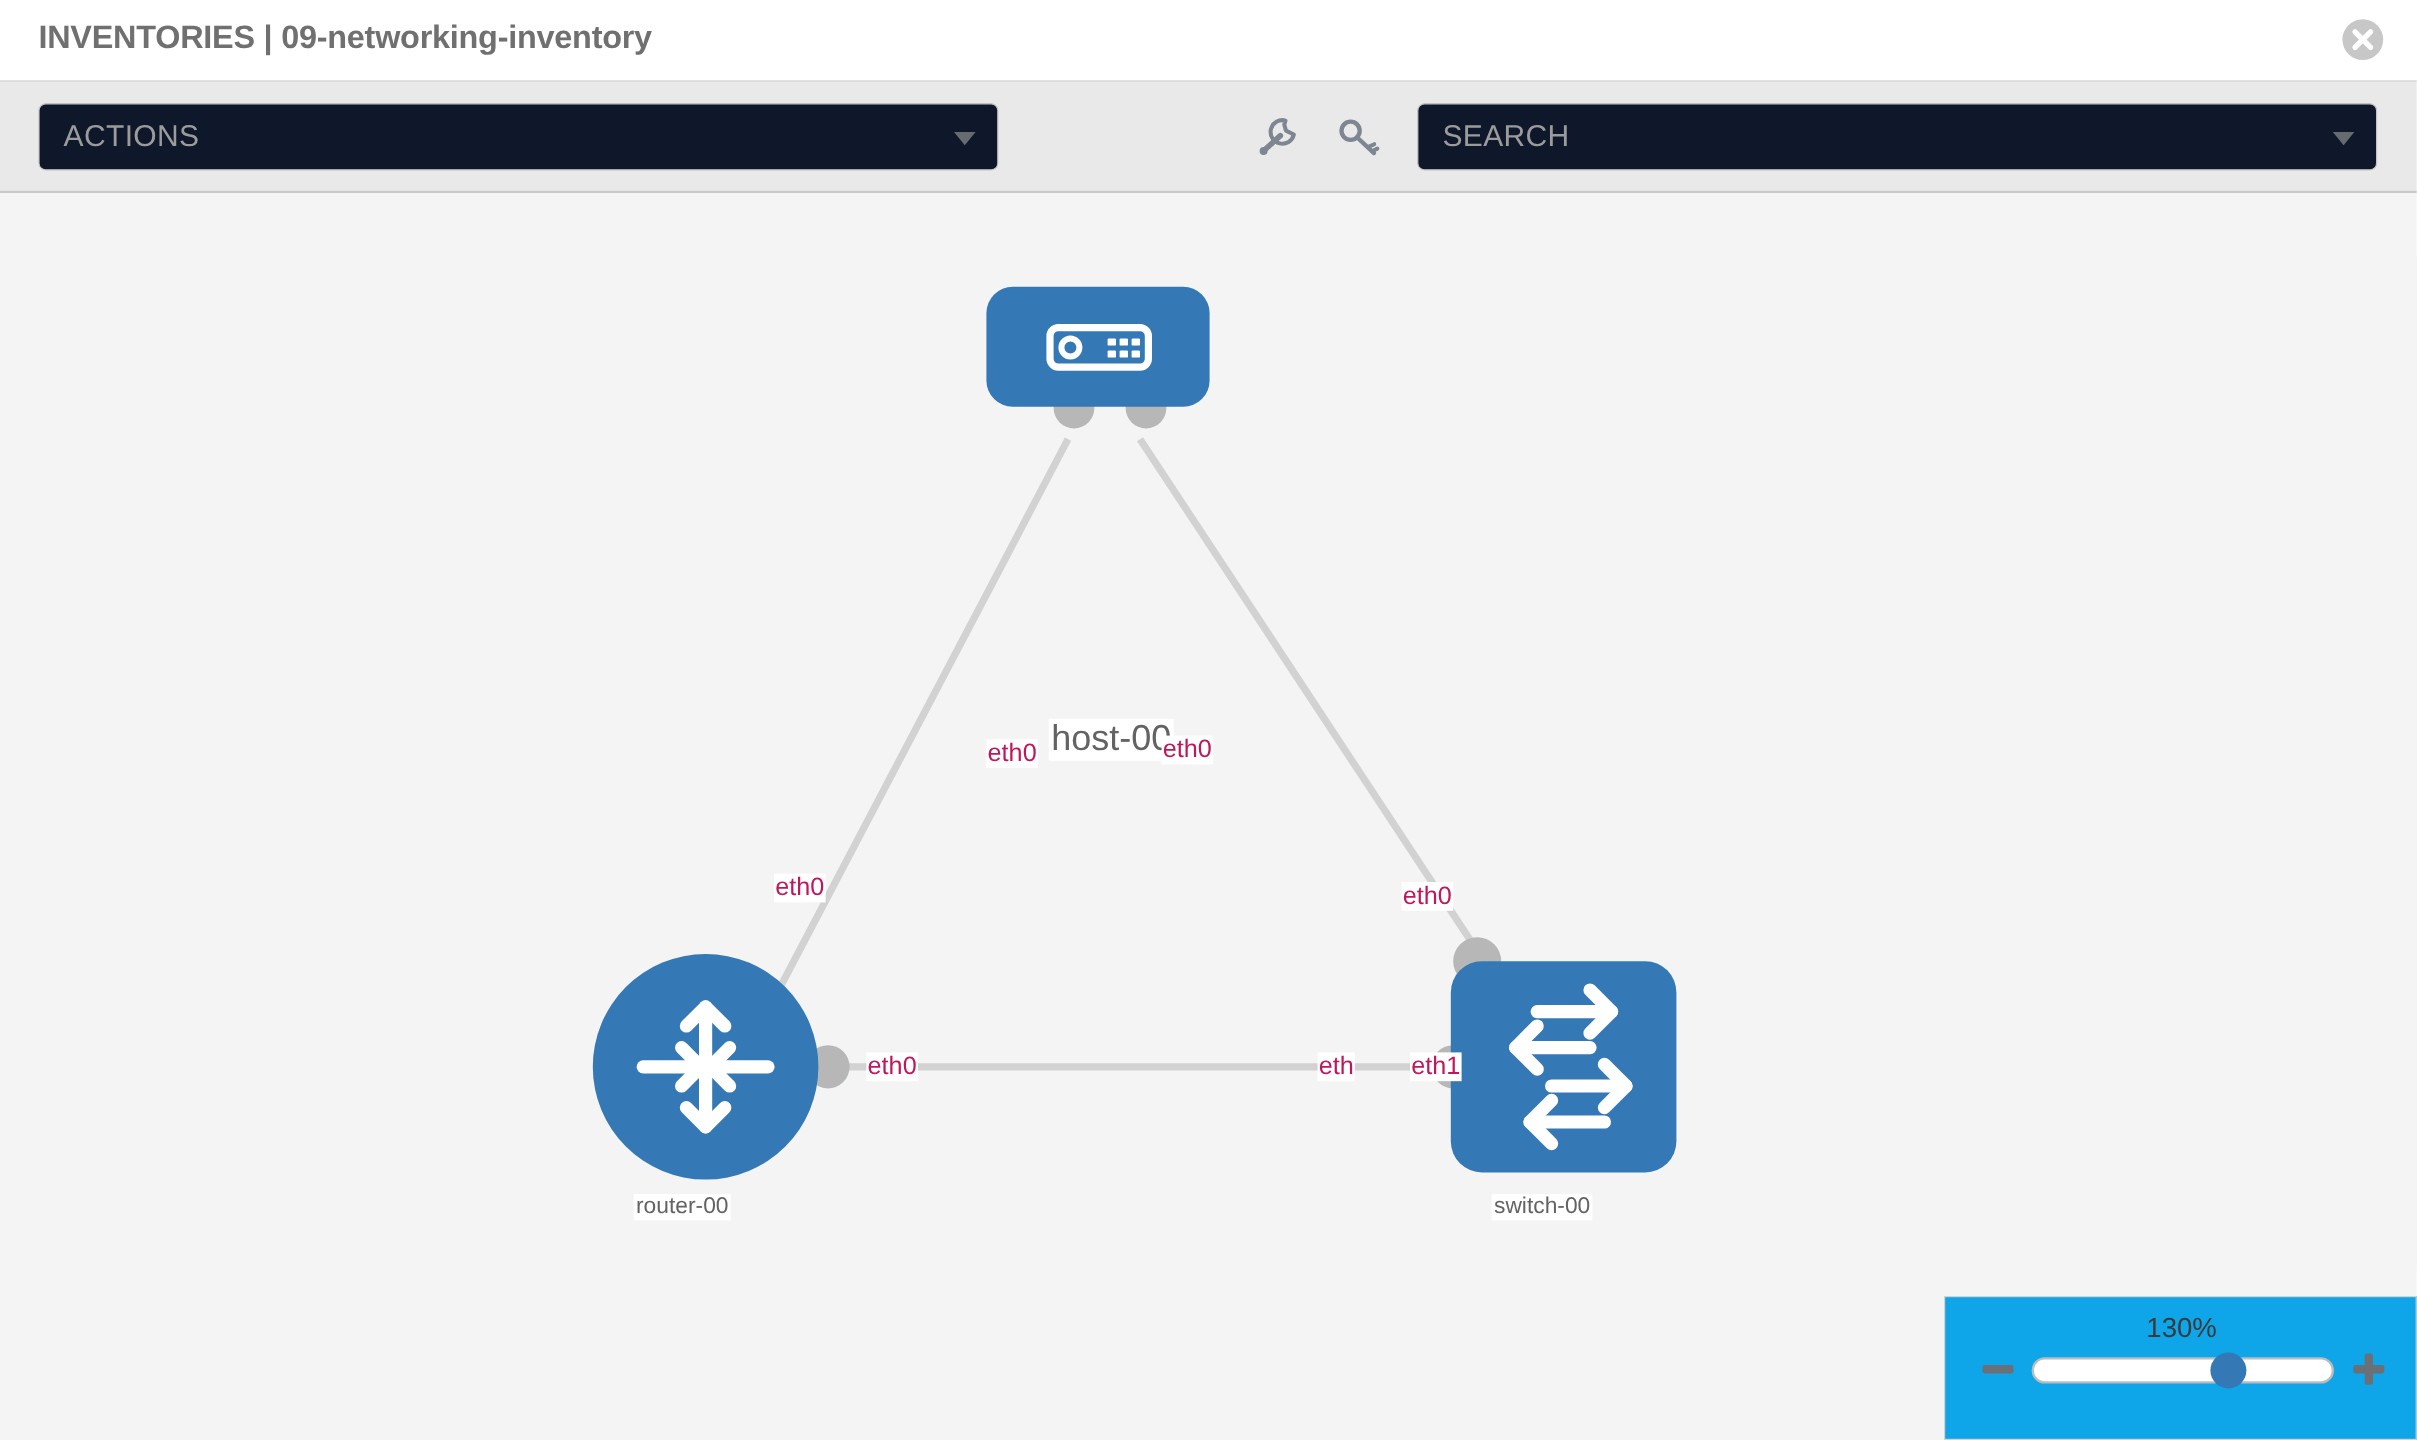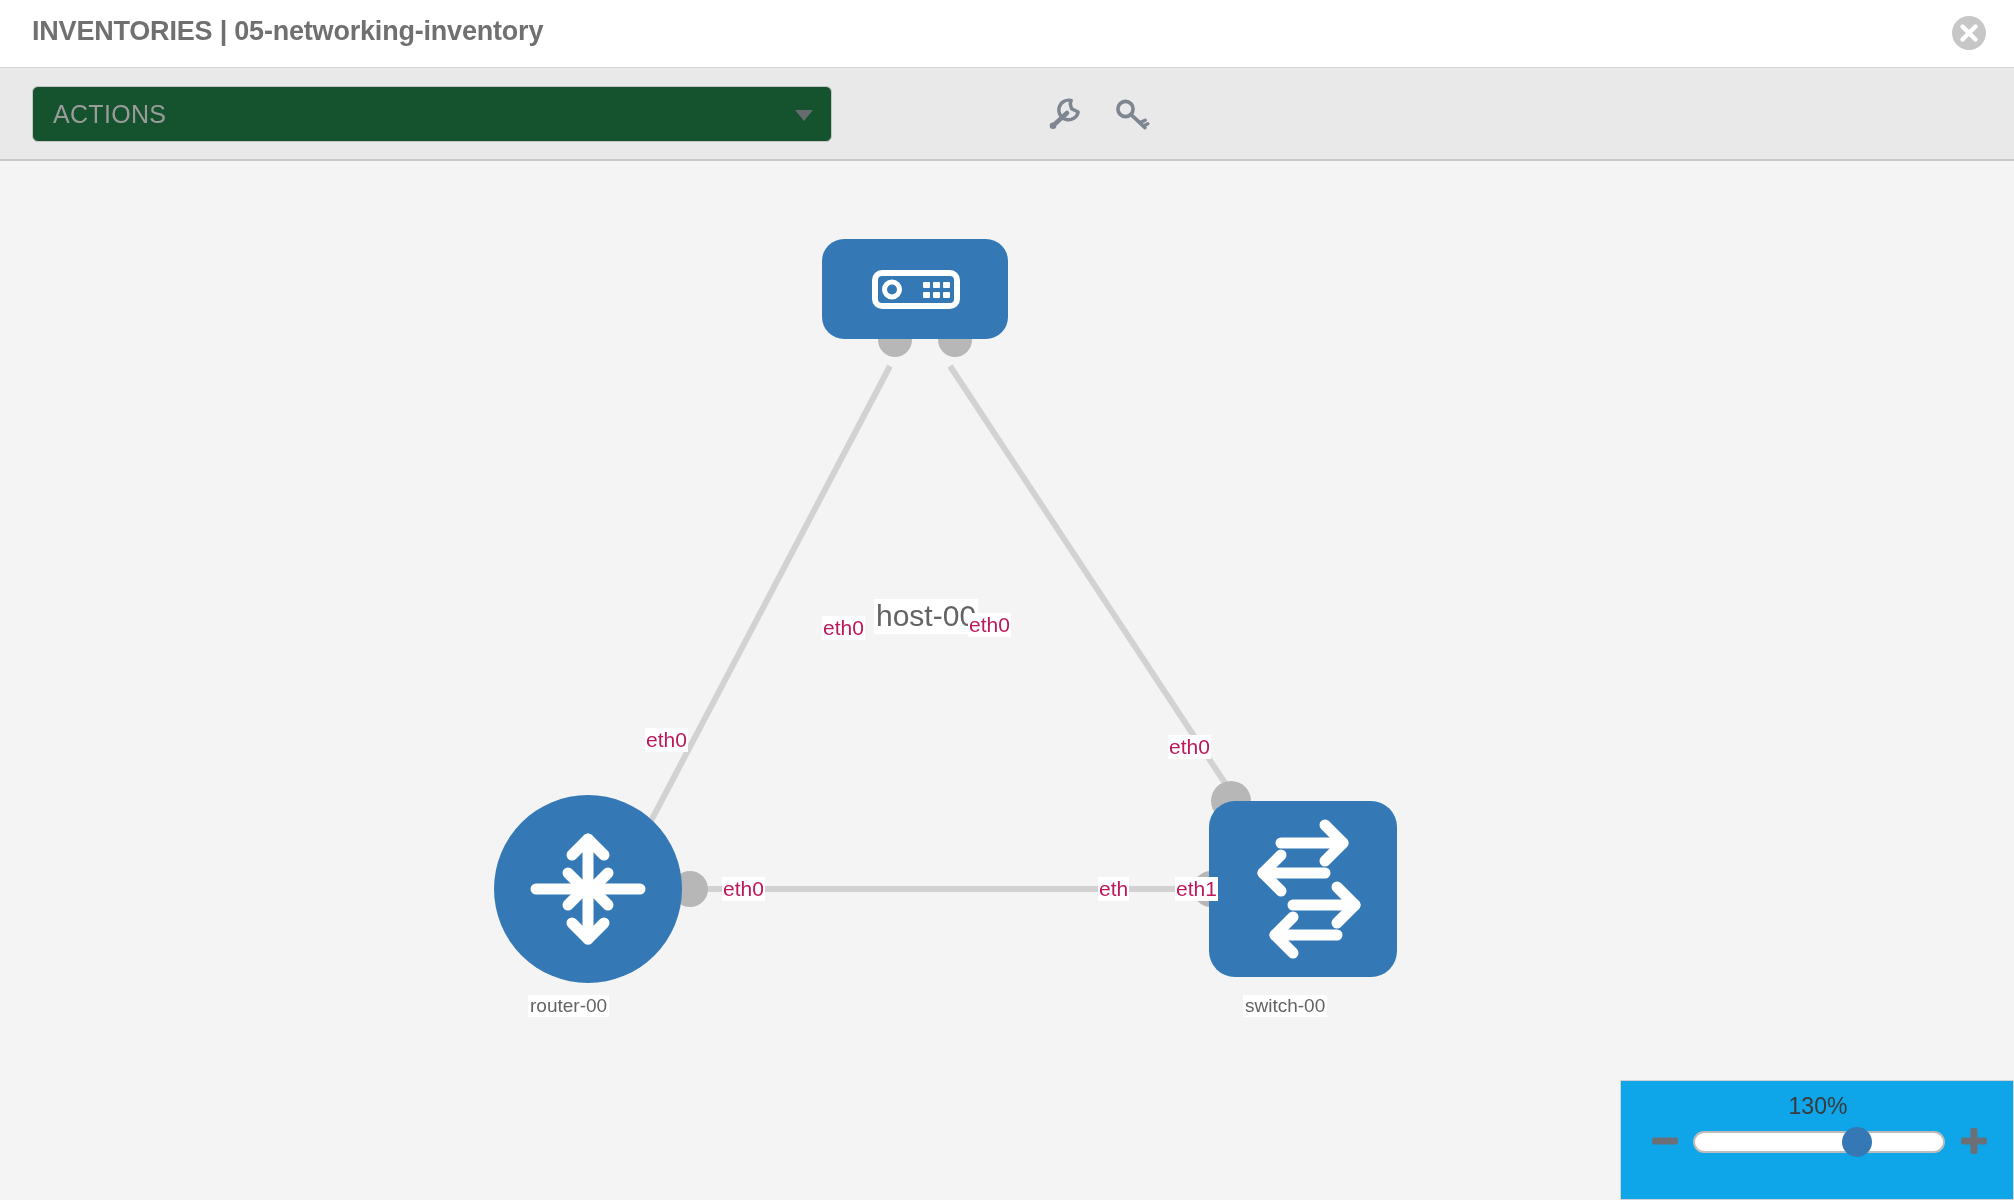--- a/index.html
+++ b/index.html
@@ -52,21 +52,21 @@
     left: 0; top: 67px;
     width: 2014px;
     height: 94px;
     background: #e9e9e9;
     border-top: 1px solid #d5d5d5;
     border-bottom: 2px solid #c9c9c9;
     box-sizing: border-box;
   }
   .field-box {
     position: absolute;
-    background: #14532d;
+    background: #0f172a;
     border: 1px solid #c4c4c4;
     border-radius: 6px;
     box-sizing: border-box;
     cursor: pointer;
   }
   #actions-select {
     left: 32px;
     top: 18px;
     width: 800px;
     height: 56px;
@@ -200,21 +200,21 @@
     background: #3479b5;
     top: -6px;
     left: 147px;
     cursor: pointer;
   }
 </style>
 </head>
 <body>
 
 <div id="header">
-  <div id="page-title">INVENTORIES | 05-networking-inventory</div>
+  <div id="page-title">INVENTORIES | 09-networking-inventory</div>
   <div id="close-button">
     <svg width="34" height="34" viewBox="0 0 34 34">
       <path d="M10.5 10.5 L23.5 23.5 M23.5 10.5 L10.5 23.5" stroke="#ffffff" stroke-width="4.4" stroke-linecap="round"></path>
     </svg>
   </div>
 </div>
 
 <div id="toolbar">
 
   <div class="field-box" id="actions-select">
@@ -232,20 +232,24 @@
 
   <div class="tool-icon" id="key-icon">
     <svg width="40" height="40" viewBox="0 0 40 40">
       <circle cx="13.5" cy="15.0" r="7.6" fill="none" stroke="#7d8691" stroke-width="3.6"></circle>
       <path d="M18.8 20.4 L33.0 33.6" stroke="#7d8691" stroke-width="3.6" stroke-linecap="round"></path>
       <path d="M28.0 28.6 L33.2 26.2" stroke="#7d8691" stroke-width="3.4" stroke-linecap="round"></path>
       <path d="M31.4 32.0 L35.8 29.8" stroke="#7d8691" stroke-width="3.4" stroke-linecap="round"></path>
     </svg>
   </div>
 
+  <div class="field-box" id="search-select">
+    <span class="field-label">SEARCH</span>
+    <span class="caret"></span>
+  </div>
 </div>
 
 <div id="canvas">
 
   <svg id="topology-svg" width="2014" height="1039">
 
     <g stroke="#d2d2d2" stroke-width="6">
       <line x1="890" y1="205" x2="630" y2="700"></line>
     </g>
     <g stroke="#d2d2d2" stroke-width="6">

